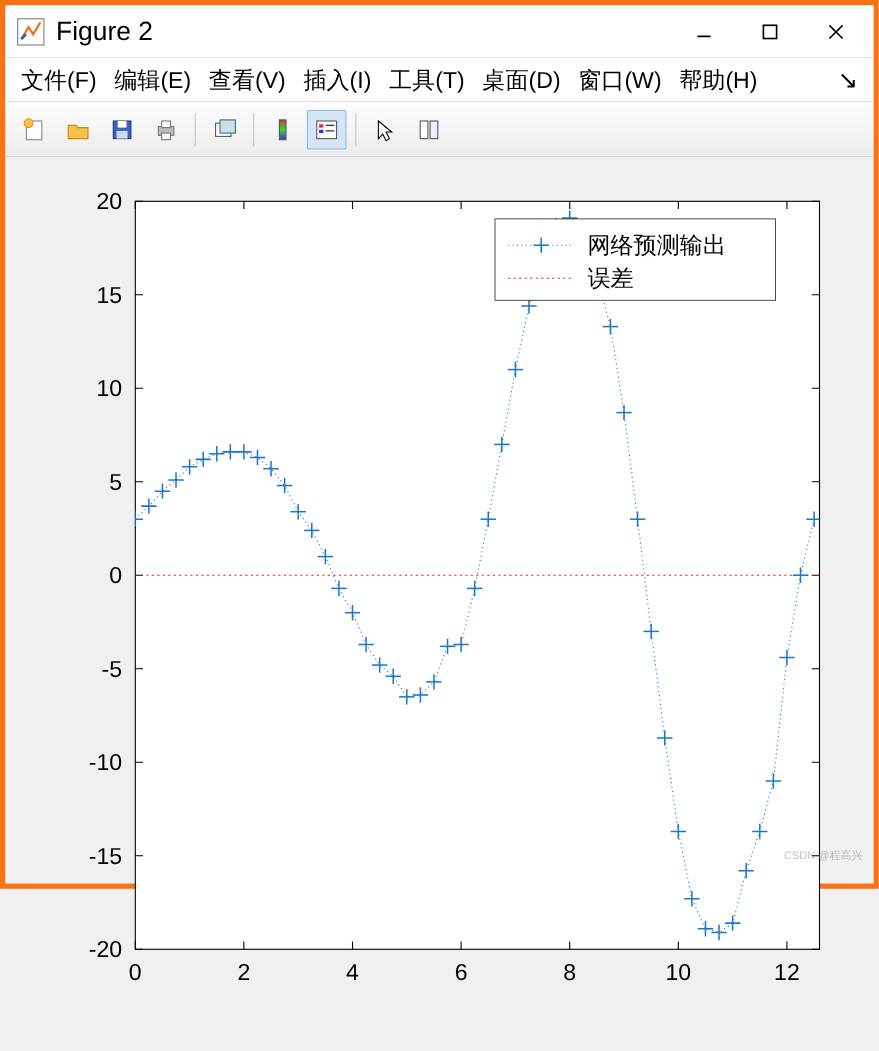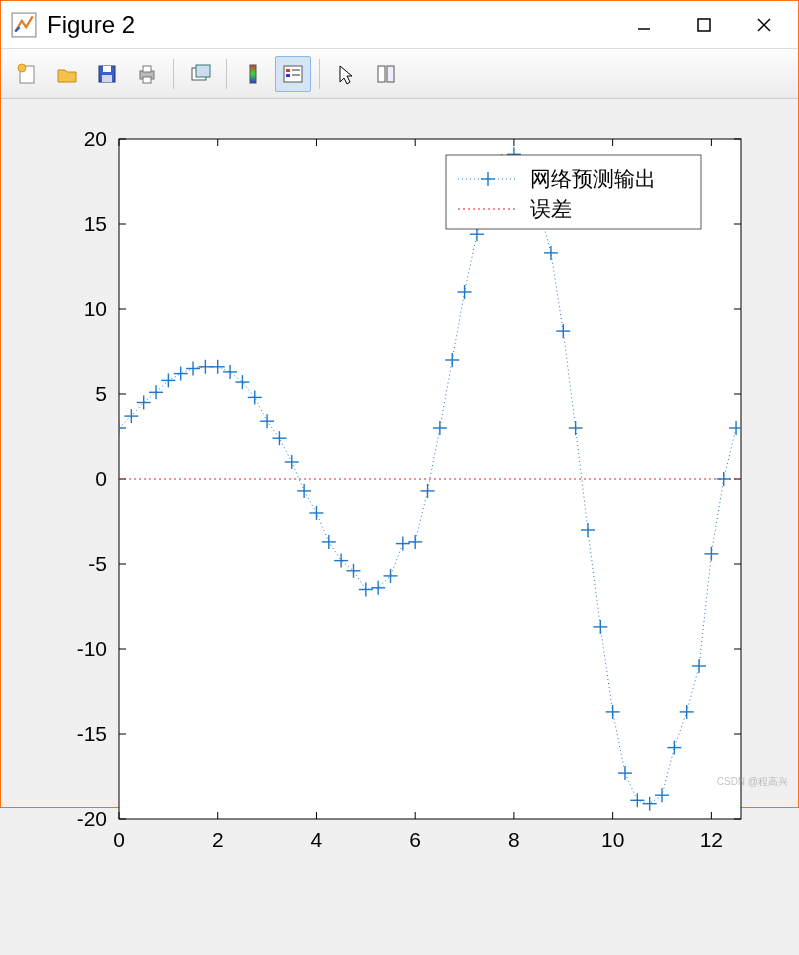--- a/index.html
+++ b/index.html
@@ -9,21 +9,21 @@
     background: #f0f0f0;
     width: 799px;
     height: 955px;
     overflow: hidden;
     position: relative;
   }
   .window {
     width: 799px;
     height: 808px;
     background: #fff;
-    border: 1px solid #f97316;
+    border: 5px solid #f97316;
     display: flex;
     flex-direction: column;
   }
   .titlebar {
     height: 48px;
     background: #fff;
     display: flex;
     align-items: center;
     padding: 0 4px;
     border-bottom: 1px solid #ddd;
@@ -106,20 +106,31 @@
       </div>
       <div class="win-btn">
         <svg width="16" height="16">
             <line x1="2" y1="2" x2="14" y2="14" stroke="#000" stroke-width="1.5"></line>
             <line x1="14" y1="2" x2="2" y2="14" stroke="#000" stroke-width="1.5"></line>
           </svg>
       </div>
     </div>
   </div>
 
+  <div class="menubar">
+    <div class="menu-item">文件(F)</div>
+    <div class="menu-item">编辑(E)</div>
+    <div class="menu-item">查看(V)</div>
+    <div class="menu-item">插入(I)</div>
+    <div class="menu-item">工具(T)</div>
+    <div class="menu-item">桌面(D)</div>
+    <div class="menu-item">窗口(W)</div>
+    <div class="menu-item">帮助(H)</div>
+    <div class="menu-arrow">↘</div>
+  </div>
 
   <div class="toolbar">
     <div class="tool-btn">
       <svg width="24" height="24">
           <rect x="5" y="4" width="14" height="17" fill="#fff" stroke="#888"></rect>
           <circle cx="7" cy="6" r="4" fill="#f7c04a" stroke="#d89a1a"></circle>
         </svg>
     </div>
     <div class="tool-btn">
       <svg width="24" height="24">

